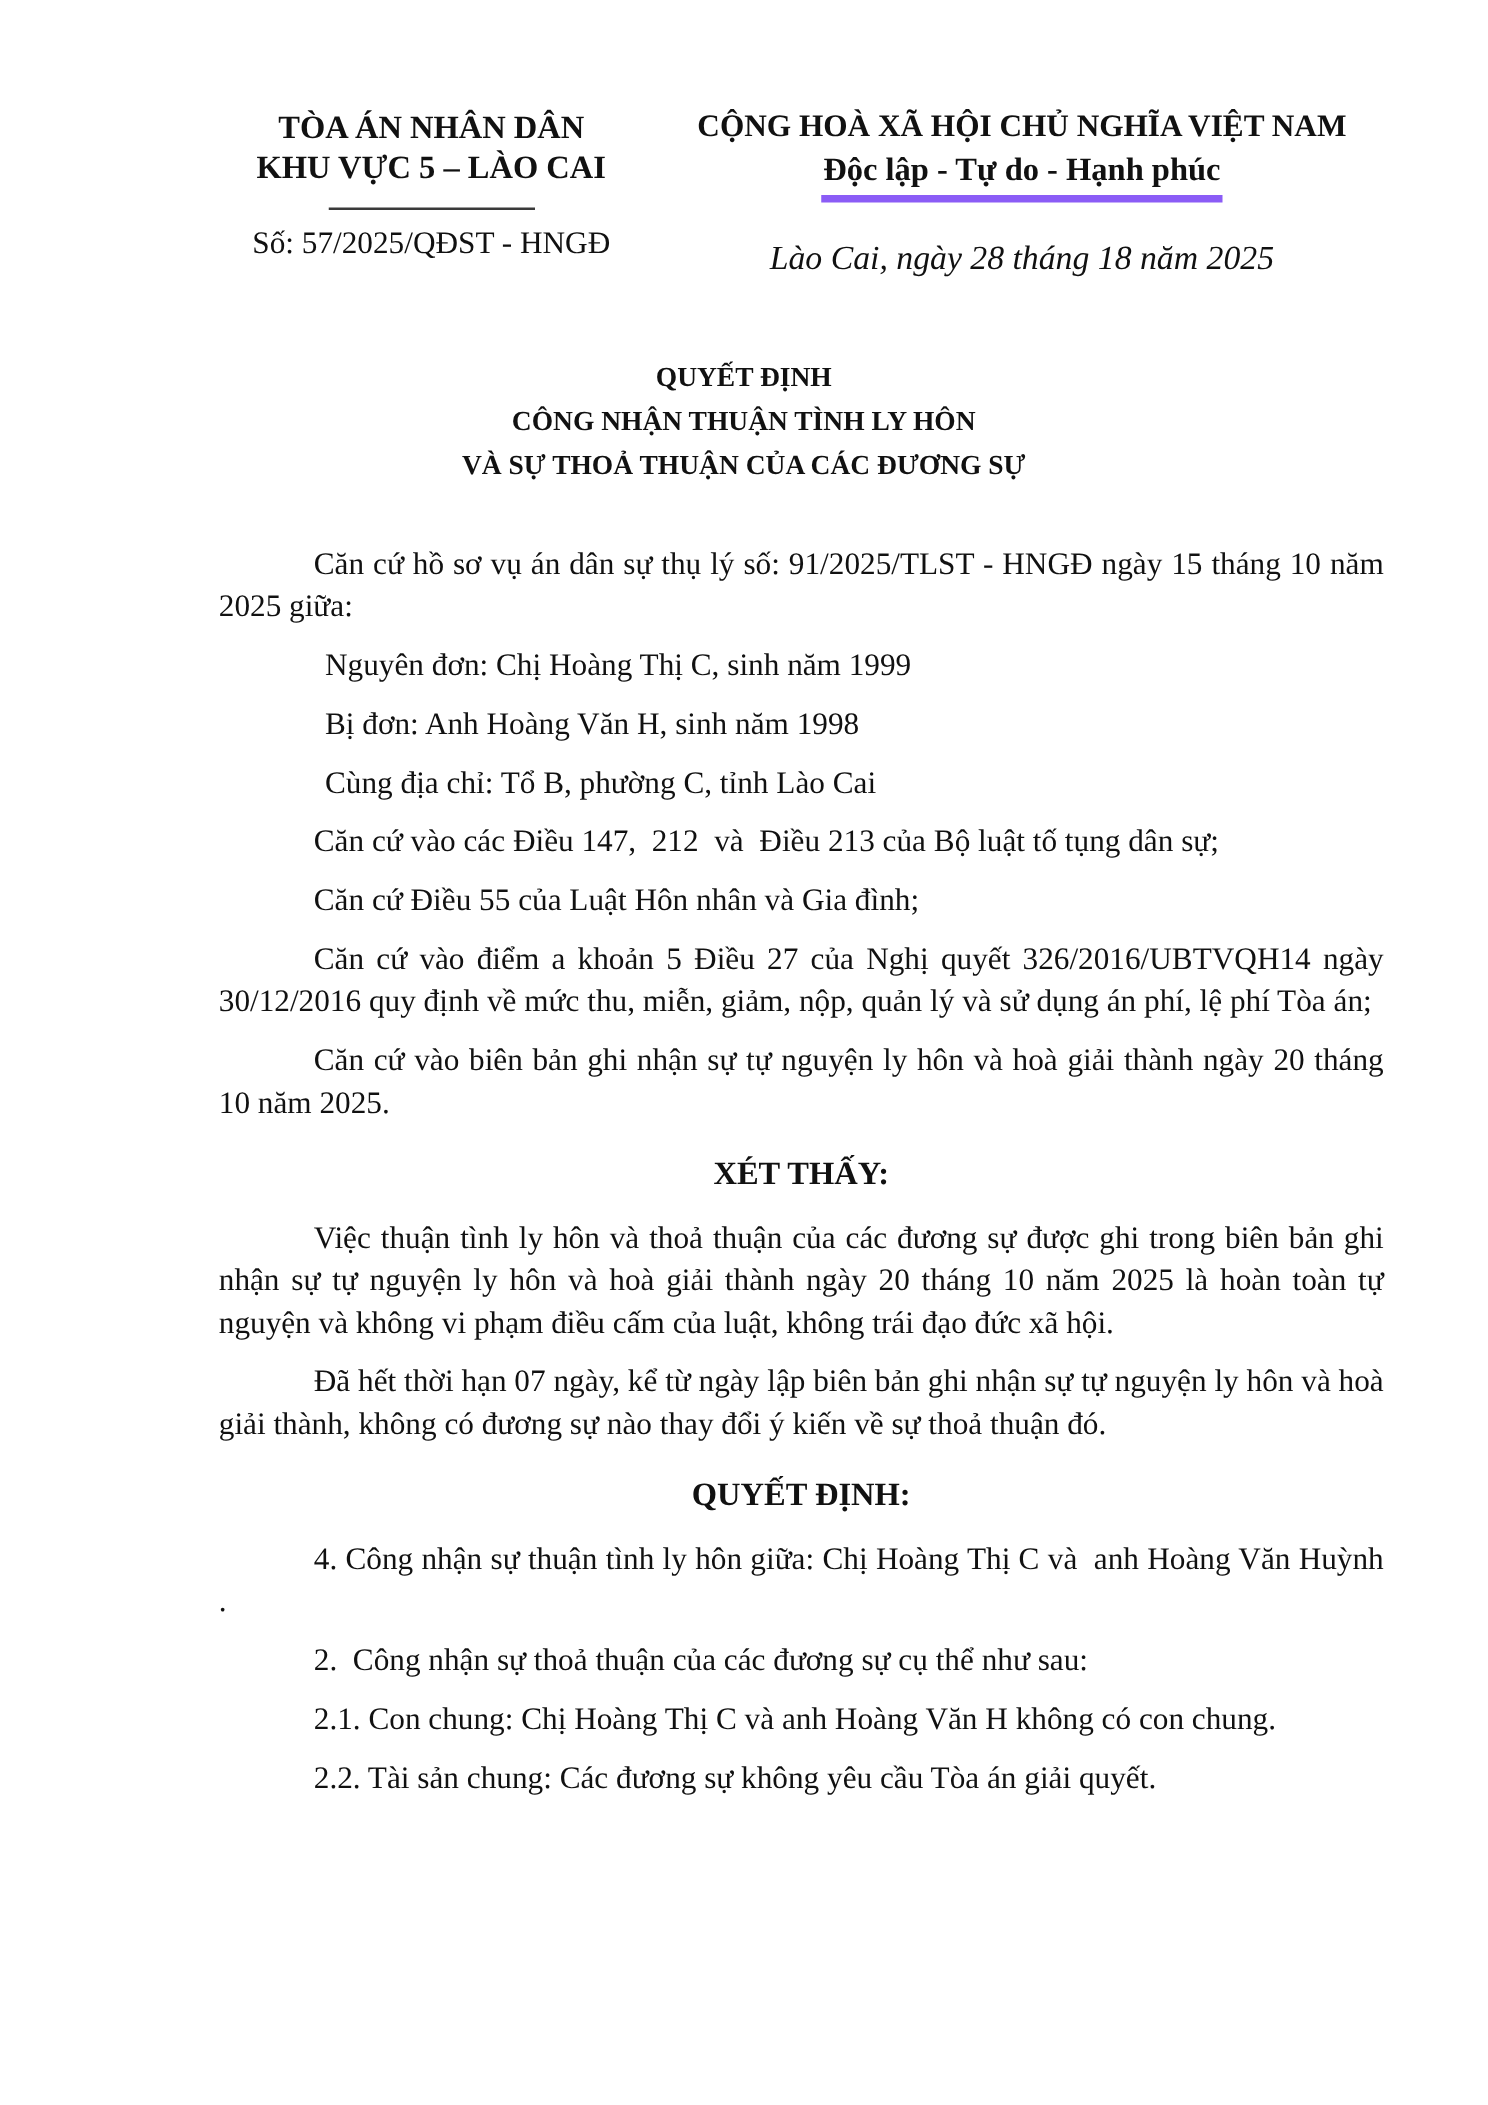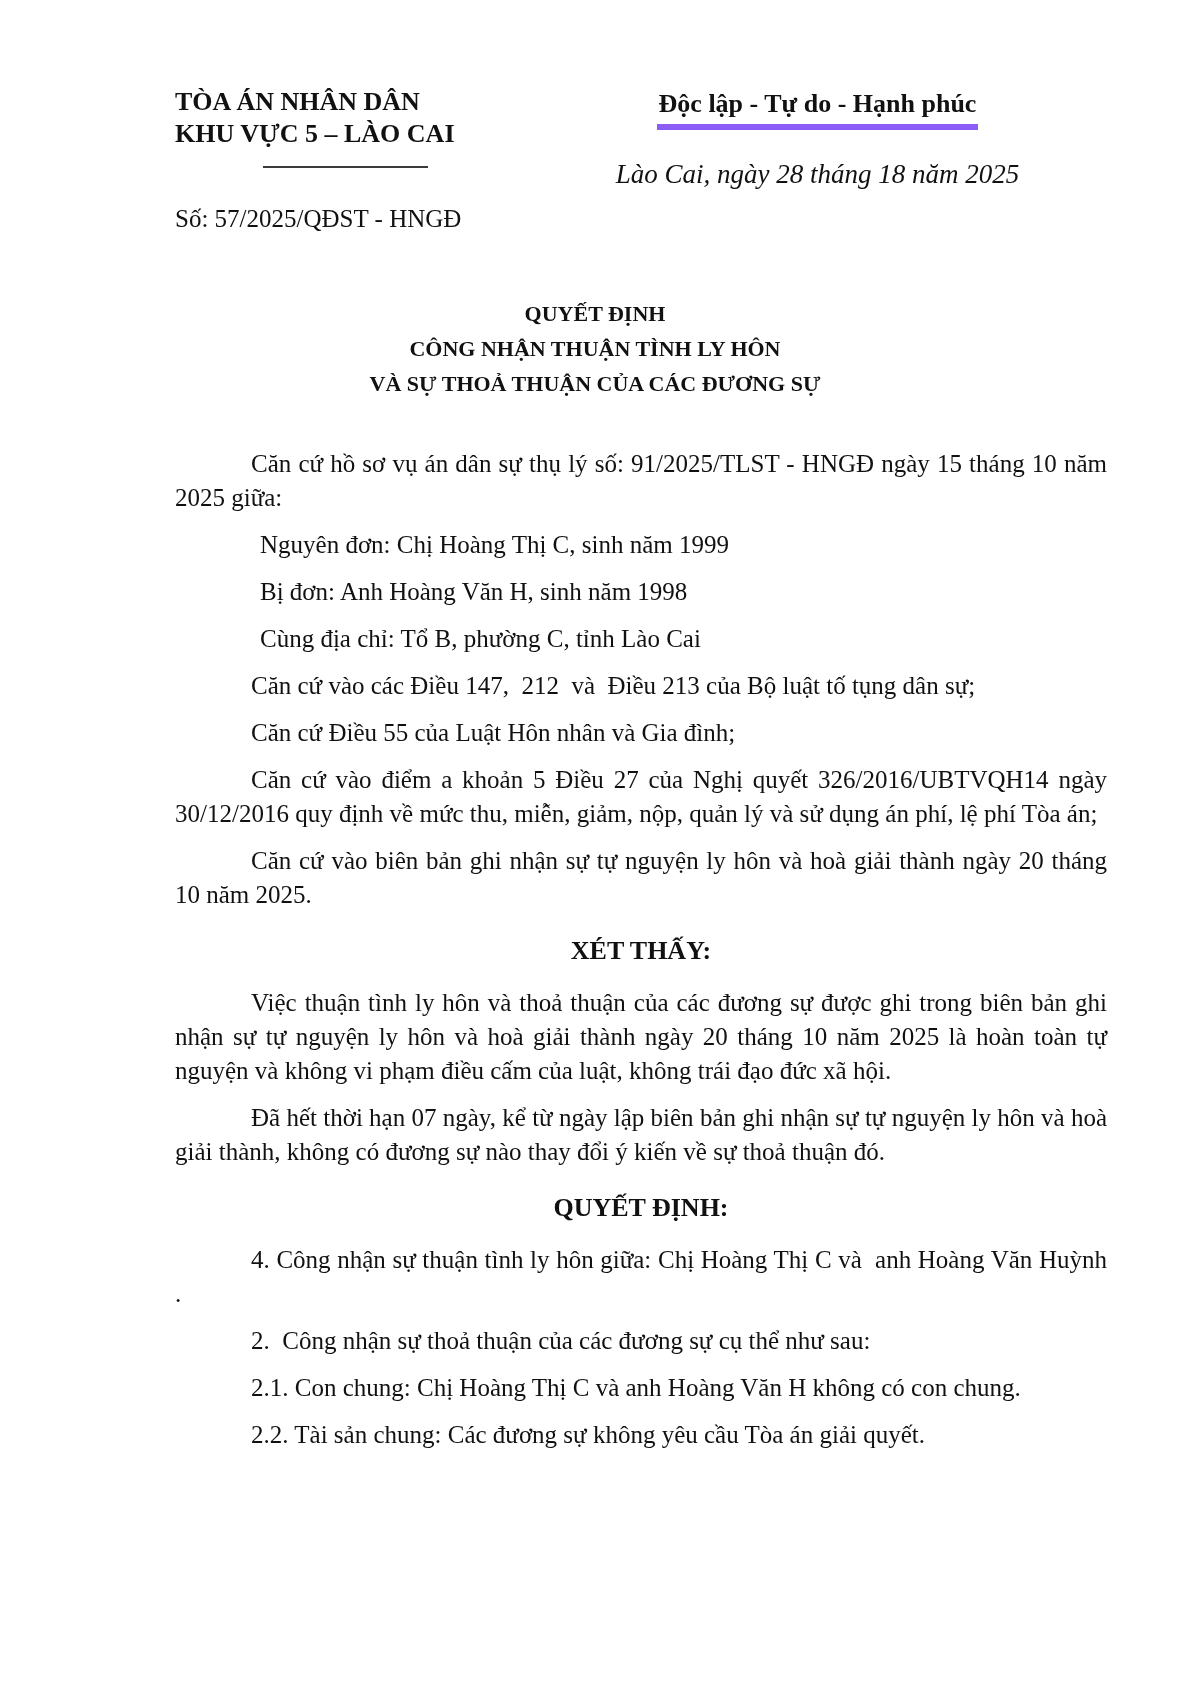--- a/index.html
+++ b/index.html
@@ -19,21 +19,21 @@
     box-sizing: border-box;
   }
   
   .header-row {
     display: flex;
     justify-content: space-between;
     margin: 86px 95px 0 175px;
   }
   .header-left {
     width: 340px;
-    text-align: left;
+    text-align: center;
     flex: 0 0 auto;
   }
   .header-right {
     width: 555px;
     text-align: center;
     flex: 0 0 auto;
   }
   .org-line {
     font-weight: bold;
     font-size: 26px;
@@ -45,21 +45,21 @@
   }
   .header-divider {
     width: 165px;
     border-top: 2px solid #3a3a3a;
     margin: 16px auto 0 auto;
     height: 0;
   }
   .doc-number {
     font-size: 25px;
     line-height: 30px;
-    margin-top: 36px;
+    margin-top: 12px;
     white-space: nowrap;
   }
   .motto-wrap {
     margin-top: 2px;
   }
   .motto {
     display: inline-block;
     font-weight: bold;
     font-size: 26px;
     line-height: 32px;
@@ -113,20 +113,21 @@
 <div class="page">
 
   <div class="header-row">
     <div class="header-left">
       <div class="org-line">TÒA ÁN NHÂN DÂN</div>
       <div class="org-line">KHU VỰC 5 – LÀO CAI</div>
       <div class="header-divider"></div>
       <div class="doc-number">Số: 57/2025/QĐST - HNGĐ</div>
     </div>
     <div class="header-right">
+      <div class="org-line national">CỘNG HOÀ XÃ HỘI CHỦ NGHĨA VIỆT NAM</div>
       <div class="motto-wrap">
         <span class="motto">Độc lập - Tự do - Hạnh phúc</span>
       </div>
       <div class="date-line">Lào Cai, ngày 28 tháng 18 năm 2025</div>
     </div>
   </div>
 
   <div class="title-block">
     <div>QUYẾT ĐỊNH</div>
     <div>CÔNG NHẬN THUẬN TÌNH LY HÔN</div>

